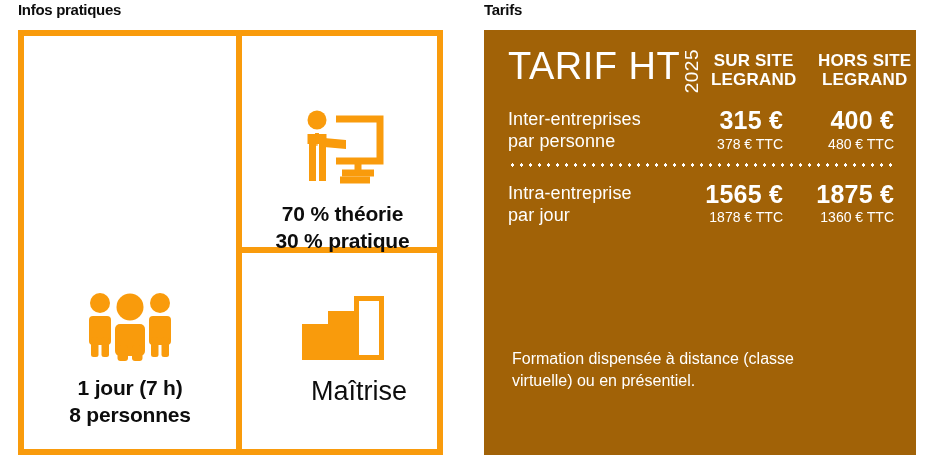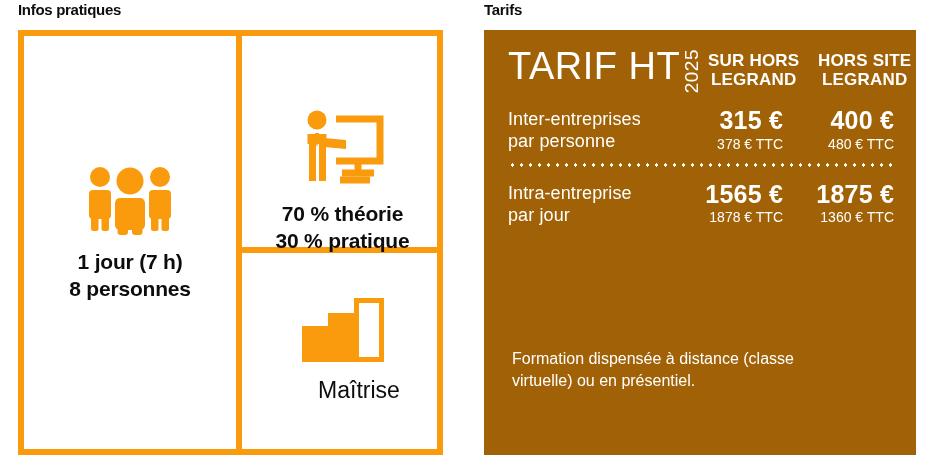--- a/index.html
+++ b/index.html
@@ -67,39 +67,40 @@
     position: absolute;
     box-sizing: border-box;
     display: flex;
     flex-direction: column;
     align-items: center;
     justify-content: center;
   }
   #cell-duration {
     left: 0; top: 0; width: 212px; height: 413px;
     padding-bottom: 20px;
+    justify-content: flex-end;
   }
   #cell-split {
     left: 218px; top: 0; width: 201px; height: 211px; margin-top: 40px;
   }
   #cell-level {
     left: 218px; top: 217px; width: 201px; height: 196px;
   }
 
   .cell-text {
     text-align: center;
     font-weight: bold;
     font-size: 21px;
     color: #0d0d0d;
     line-height: 1.28;
     letter-spacing: -0.2px;
   }
   .cell-text.regular {
     font-weight: normal;
-    font-size: 23px;
+    font-size: 27px;
     letter-spacing: 0;
     margin-left: 33px;
   }
   .icon-box { line-height: 0; }
   #icon-people   { margin-bottom: 14px; }
   #icon-teacher  { margin-bottom: 14px; }
   #icon-bars     { margin-bottom: 14px; }
 
   
   #tarifs-panel {
@@ -285,21 +286,21 @@
 <div class="section-title" id="title-tarifs">Tarifs</div>
 
 <div id="tarifs-panel">
 
   <div class="tarif-head">
     <div class="tarif-title-wrap">
       <div class="tarif-title">TARIF HT</div>
       <div class="tarif-year">2025</div>
     </div>
     <div class="col-head" id="col-head-1">
-      <div>SUR HORS</div>
+      <div>SUR SITE</div>
       <div>LEGRAND</div>
     </div>
     <div class="col-head" id="col-head-2">
       <div>HORS SITE</div>
       <div>LEGRAND</div>
     </div>
   </div>
 
   <div class="price-row">
     <div class="row-label">

